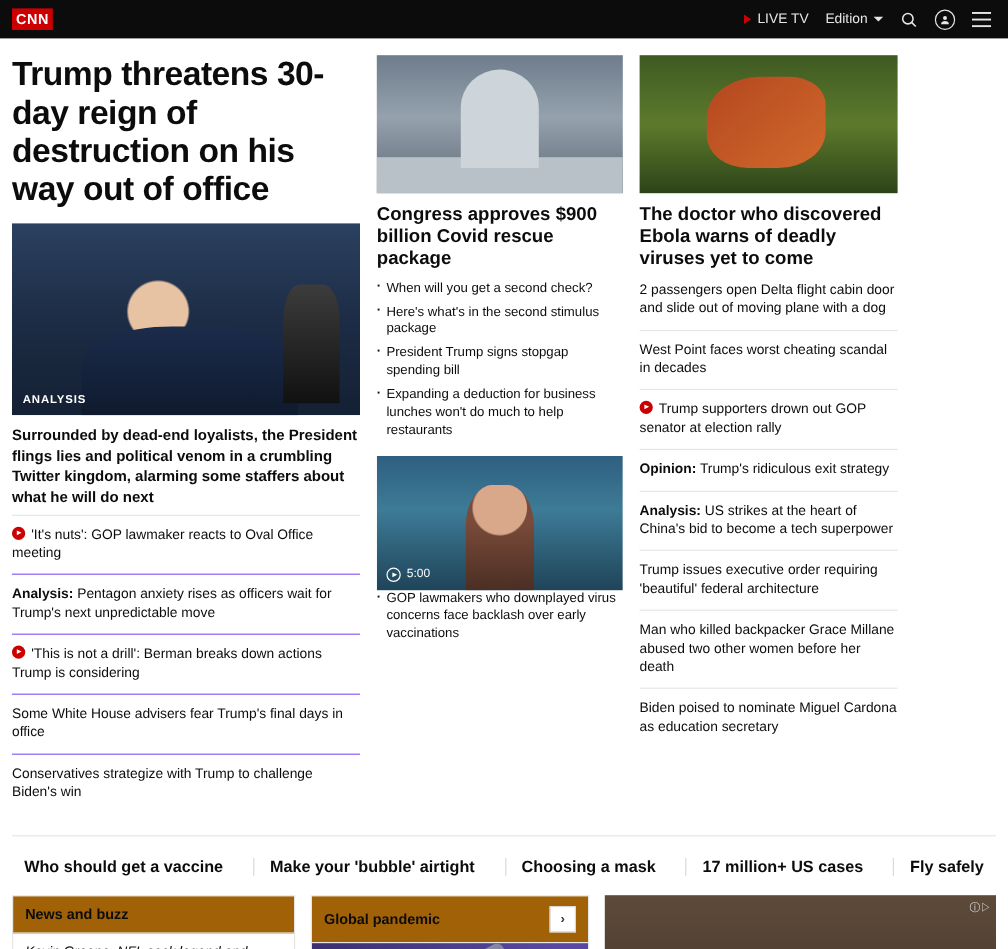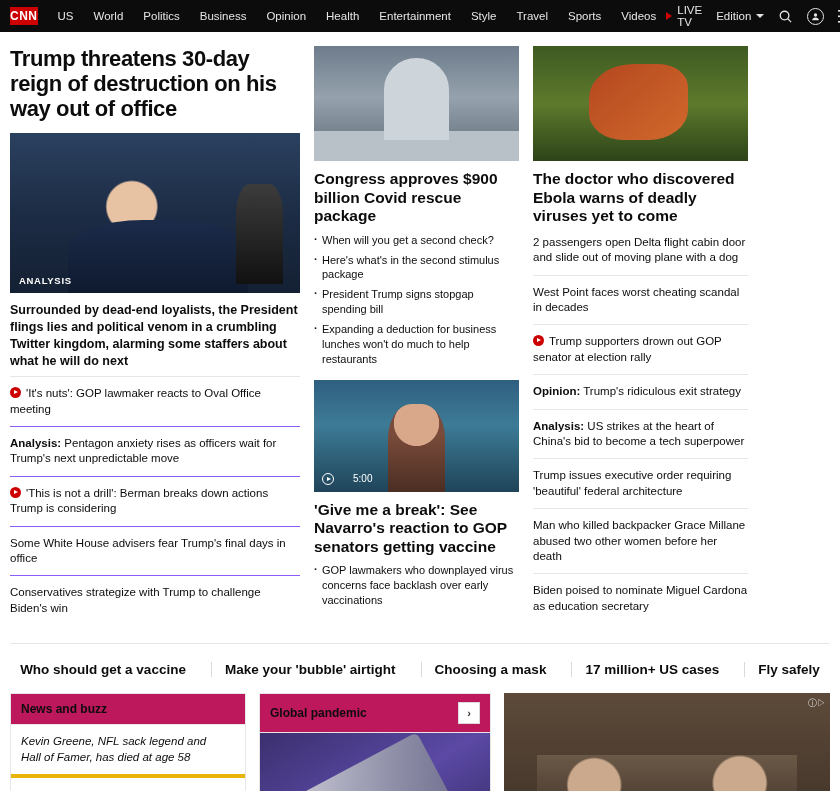--- a/index.html
+++ b/index.html
@@ -67,21 +67,21 @@
   .wrap { padding: 0 10px; }
   .lede {
     display: grid;
     grid-template-columns: 290px 205px 215px;
     gap: 14px;
     padding-top: 14px;
   }
 
   
   .headline {
-    font-size: 22px;
+    font-size: 28px;
     line-height: 1.14;
     font-weight: bold;
     letter-spacing: -0.4px;
     margin: 0 0 12px 0;
   }
   .lede-img-wrap { position: relative; width: 100%; height: 160px; overflow: hidden; }
   .lede-img {
     width: 100%; height: 100%;
     background:
       radial-gradient(circle at 42% 46%, #e8c3a3 0 13%, transparent 14%),
@@ -151,21 +151,21 @@
     background: linear-gradient(180deg,#2f5f80 0%, #3d7b96 40%, #1f4459 100%);
     position: relative;
   }
   .vid-img:after {
     content:""; position:absolute; left: 36%; top: 22%; width: 28%; height: 78%;
     background: radial-gradient(circle at 50% 22%, #d9a78a 0 30%, transparent 31%), linear-gradient(180deg,#7a4b3a 35%, #4b2e24 100%);
     border-radius: 40% 40% 0 0;
   }
   .vid-time {
     position: absolute; left: 8px; bottom: 7px;
-    color: #fff; font-size: 10px; display: flex; align-items: center; gap: 19px;
+    color: #fff; font-size: 10px; display: flex; align-items: center; gap: 5px;
     z-index: 4;
   }
   .play-ic {
     width: 12px;height:12px;border-radius:50%;border:1.3px solid #fff;position:relative;
   }
   .play-ic:after{content:"";position:absolute;left:4px;top:3px;border-left:4px solid #fff;border-top:2.4px solid transparent;border-bottom:2.4px solid transparent;}
 
   
   .ebola-img { width:100%;height:115px;background:linear-gradient(180deg,#3f5a22 0%,#5d7a2c 50%,#2d4318 100%);position:relative;overflow:hidden;}
   .ebola-img:after{content:"";position:absolute;left:26%;top:16%;width:46%;height:66%;background:linear-gradient(140deg,#b4471f,#d1692c);border-radius:45% 30% 40% 35%;}
@@ -187,21 +187,21 @@
   .bottom {
     display: grid;
     grid-template-columns: 236px 232px 1fr;
     gap: 13px;
     padding-bottom: 10px;
   }
   .panel { border: 1px solid #e6e6e6; }
   .panel-head {
     display: flex; align-items: center; justify-content: space-between;
     padding: 8px 10px; font-size: 12px; font-weight: bold;
-    background: #be185d;
+    background: #a16207;
     border-bottom: 1px solid #e6e6e6;
   }
   .arrow-btn {
     width: 22px; height: 22px; border: 1px solid #d9d9d9; background:#fff;
     display:flex;align-items:center;justify-content:center;font-size:11px;color:#333;
   }
   .nb-item {
     padding: 9px 10px; font-size: 11.5px; line-height: 1.34;
     border-bottom: 4px solid #eab308;
     display: flex; justify-content: flex-end; gap: 8px; font-style: italic;
@@ -233,33 +233,20 @@
                 radial-gradient(circle at 78% 28%, #caa98c 0 12%, transparent 13%),
                 linear-gradient(180deg,#6b5847,#2e241c);
   }
   .ad-dot { position:absolute; top:4px; right:4px; font-size:9px; color:#ddd; }
 </style>
 </head>
 <body>
 
 <div class="topnav">
   <div class="cnn-logo">CNN</div>
-  <div class="navlinks">
-    <a href="#">US</a>
-    <a href="#">World</a>
-    <a href="#">Politics</a>
-    <a href="#">Business</a>
-    <a href="#">Opinion</a>
-    <a href="#">Health</a>
-    <a href="#">Entertainment</a>
-    <a href="#">Style</a>
-    <a href="#">Travel</a>
-    <a href="#">Sports</a>
-    <a href="#">Videos</a>
-  </div>
   <div class="nav-right">
     <div class="live-tv">
       <span class="live-dot"></span>
       <span>LIVE TV</span>
     </div>
     <div class="edition">
       <span>Edition</span>
       <span class="caret"></span>
     </div>
     <div class="icon-btn">
@@ -326,21 +313,20 @@
       <div class="bullet">President Trump signs stopgap spending bill</div>
       <div class="bullet">Expanding a deduction for business lunches won't do much to help restaurants</div>
 
       <div class="vid-wrap">
         <div class="vid-img"></div>
         <div class="vid-time">
           <span class="play-ic"></span>
           <span>5:00</span>
         </div>
       </div>
-      <div class="mid-head">'Give me a break': See Navarro's reaction to GOP senators getting vaccine</div>
       <div class="bullet">GOP lawmakers who downplayed virus concerns face backlash over early vaccinations</div>
     </div>
 
     <div>
       <div class="ebola-img"></div>
       <div class="right-head">The doctor who discovered Ebola warns of deadly viruses yet to come</div>
 
       <div class="r-item no-border">
         <span>2 passengers open Delta flight cabin door and slide out of moving plane with a dog</span>
       </div>

